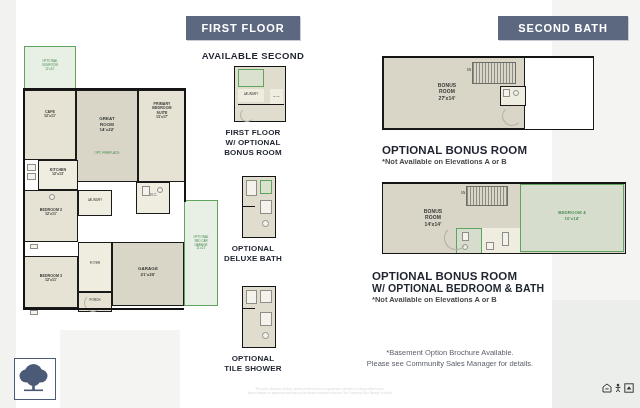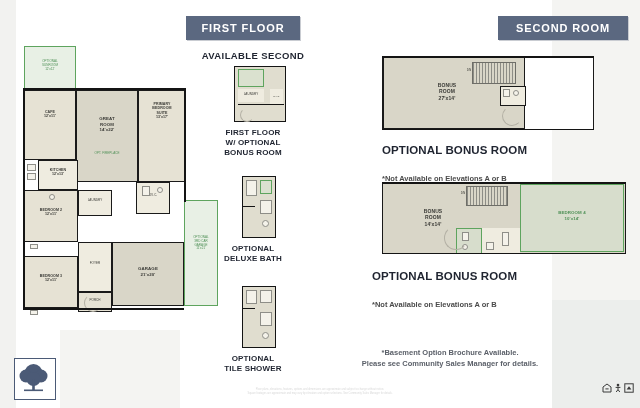--- a/index.html
+++ b/index.html
@@ -69,21 +69,21 @@
   .opt .frame{position:absolute;background:#e0ddcf;border:1.4px solid #141414;box-sizing:border-box;}
   .opt .cap{
     position:absolute;text-align:center;font-weight:bold;
     font-size:8px;line-height:1.25;color:#1f2430;letter-spacing:.02em;white-space:pre-line;
   }
 
   
   .cap2{position:absolute;text-align:left;color:#1f2430;}
   .cap2 .l1{font-size:11.5px;font-weight:bold;letter-spacing:.01em;}
   .cap2 .l2{font-size:10.5px;font-weight:bold;letter-spacing:.01em;}
-  .cap2 .l3{font-size:7.5px;font-weight:bold;color:#4a4a4a;margin-top:18px;}
+  .cap2 .l3{font-size:7.5px;font-weight:bold;color:#4a4a4a;margin-top:1px;}
 
   .footnote{position:absolute;text-align:center;font-size:7.5px;line-height:1.45;color:#5a5f68;white-space:pre-line;}
 
   
   #logo{position:absolute;left:14px;top:358px;width:40px;height:40px;border:1.5px solid #4b5a76;background:#fff;}
   #logo svg{display:block;}
   .fineprint{position:absolute;left:110px;top:388px;width:420px;text-align:center;
     font-size:2.6px;line-height:1.5;color:#d8d8d8;white-space:pre-line;}
   #eho{position:absolute;left:600px;top:382px;width:34px;height:12px;display:flex;gap:2px;align-items:center;justify-content:flex-end;}
   #eho svg{display:block;}
@@ -92,21 +92,21 @@
 <body>
 
 <div class="page">
 
   <div class="wm a"></div>
   <div class="wm b"></div>
   <div class="wm c"></div>
   <div class="wm d"></div>
 
   <div class="banner" id="banner-first">FIRST FLOOR</div>
-  <div class="banner" id="banner-second">SECOND ROOM</div>
+  <div class="banner" id="banner-second">SECOND BATH</div>
   <div class="sec-title" id="avail-options">AVAILABLE SECOND</div>
 
   <div class="plan" id="ff-plan" style="left:14px;top:44px;width:210px;height:260px;">
 
     <div class="grn" style="left:10px;top:2px;width:52px;height:44px;"></div>
     <div class="lbl g sm" style="left:10px;top:16px;width:52px;">OPTIONAL
 SUNROOM
 12'x12'</div>
 
     <div class="rm light" style="left:10px;top:46px;width:52px;height:70px;"></div>
@@ -245,24 +245,25 @@
     <div class="fix" style="left:80px;top:50px;width:7px;height:9px;"></div>
     <div class="fix rnd" style="left:80px;top:62px;width:6px;height:6px;"></div>
     <div class="fix" style="left:104px;top:60px;width:8px;height:8px;"></div>
     <div class="fix" style="left:120px;top:50px;width:7px;height:14px;"></div>
     <div class="arc" style="left:62px;top:44px;width:22px;height:22px;"></div>
     <div class="wall" style="left:0;top:0;width:244px;height:1.6px;"></div>
     <div class="wall" style="left:0;top:70.5px;width:244px;height:1.6px;"></div>
   </div>
   <div class="cap2" style="left:372px;top:270px;width:256px;">
     <div class="l1">OPTIONAL BONUS ROOM</div>
+    <div class="l2">W/ OPTIONAL BEDROOM &amp; BATH</div>
     <div class="l3">*Not Available on Elevations A or B</div>
   </div>
 
-  <div class="footnote" style="left:340px;top:348px;width:220px;font-weight:bold;">*Basement Option Brochure Available.
+  <div class="footnote" style="left:340px;top:348px;width:220px;">*Basement Option Brochure Available.
 Please see Community Sales Manager for details.</div>
 
   <div id="logo">
     <svg width="37" height="37" viewBox="0 0 37 37" aria-hidden="true">
       <rect x="0" y="0" width="37" height="37" fill="#ffffff"></rect>
       <g fill="#4b5a76">
         <circle cx="18.5" cy="14" r="9"></circle>
         <circle cx="11" cy="17" r="6.5"></circle>
         <circle cx="26" cy="17" r="6.5"></circle>
         <circle cx="18.5" cy="20" r="7"></circle>

